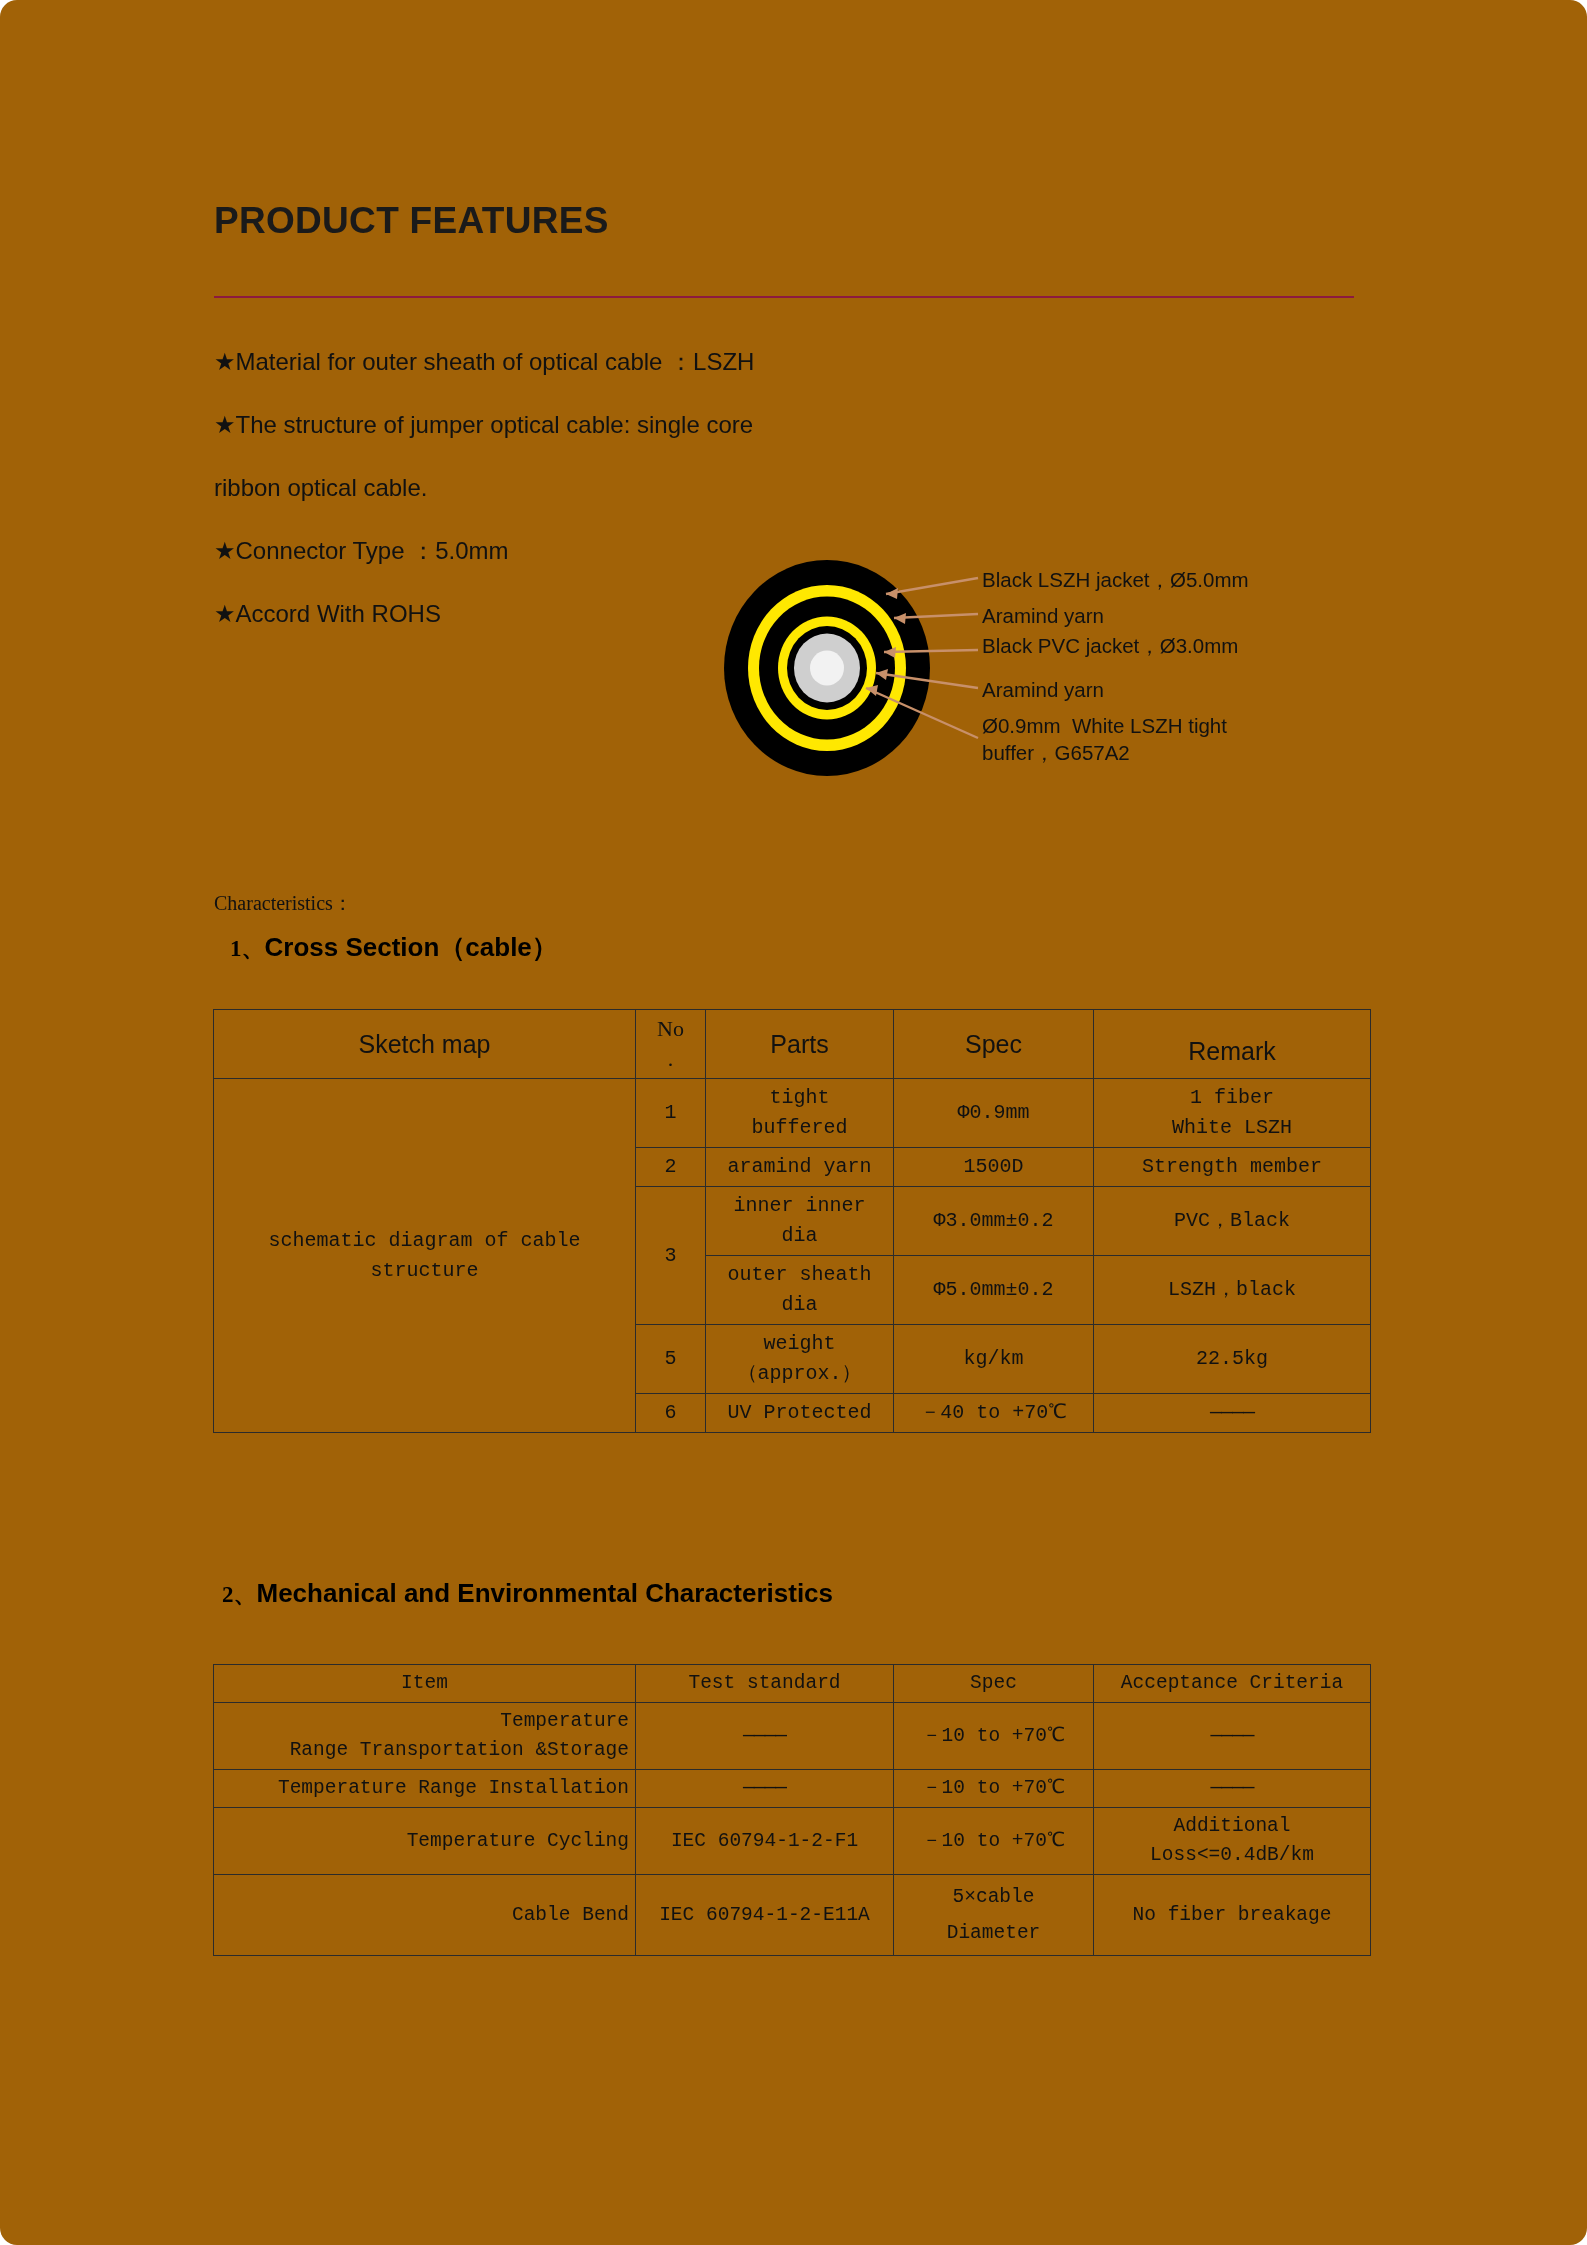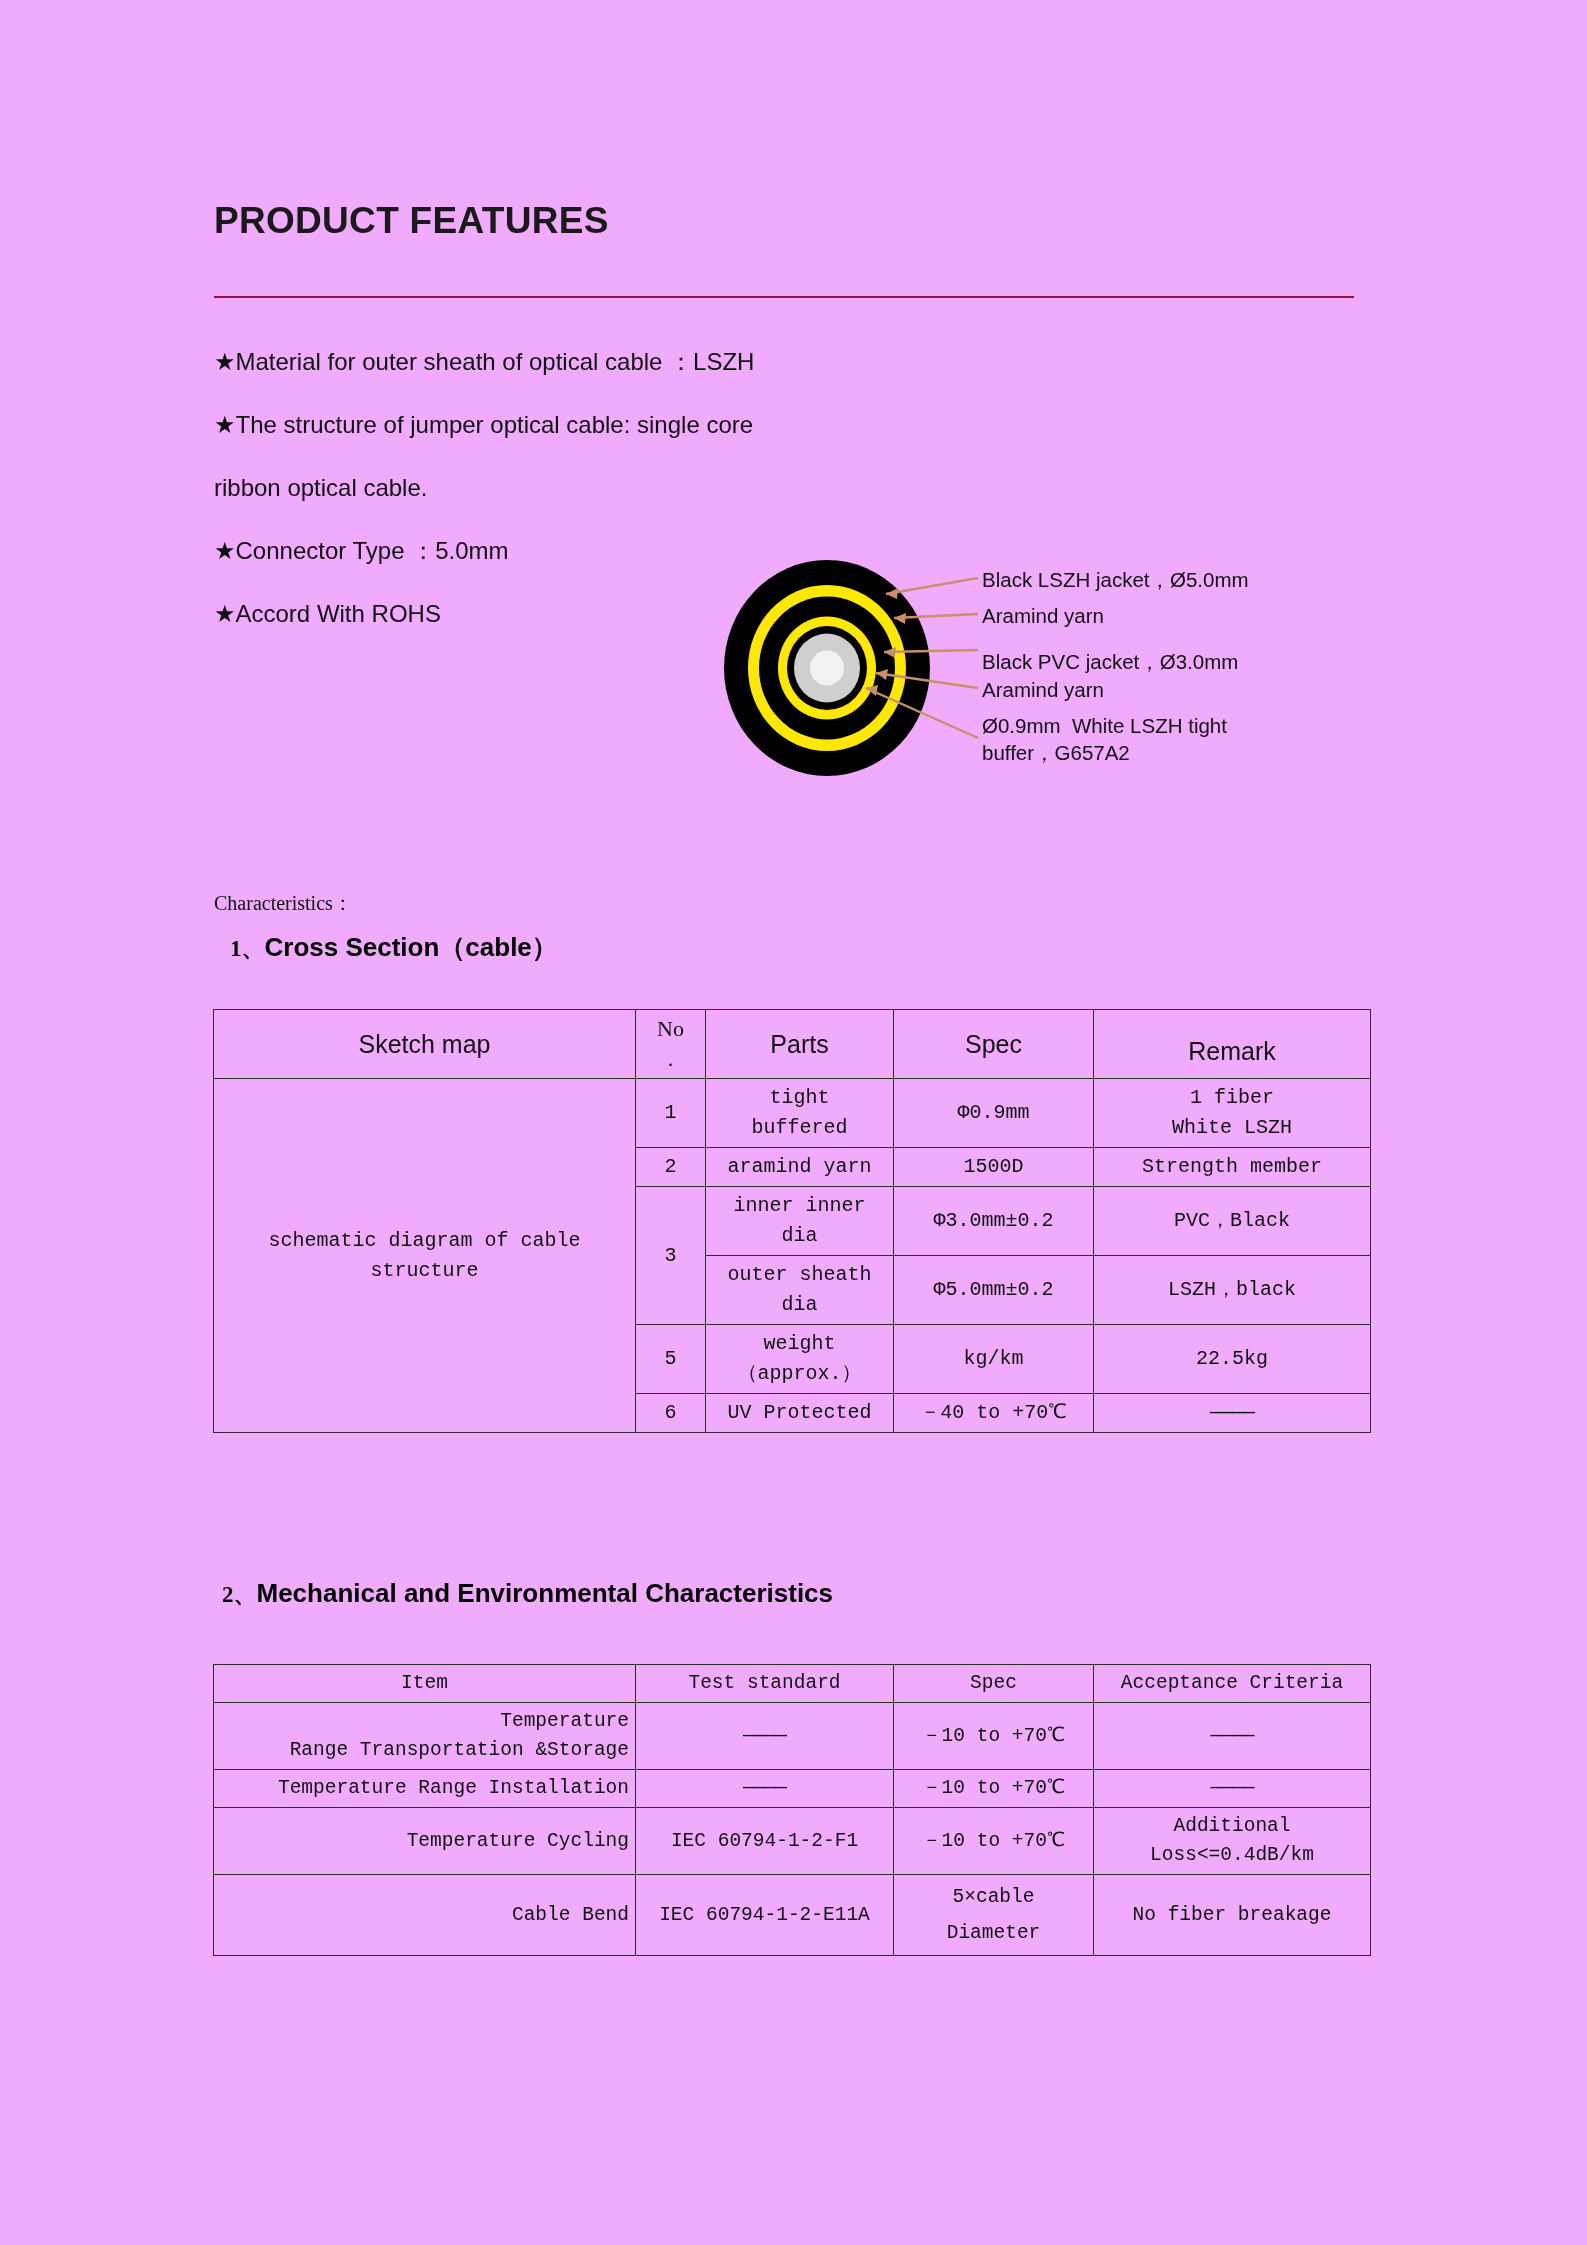--- a/index.html
+++ b/index.html
@@ -14,21 +14,22 @@
     font-family: "Liberation Sans", sans-serif;
     color: #000000;
     overflow: hidden;
   }
 
   .page {
     position: absolute;
     left: 0; top: 0;
     width: 1587px;
     height: 2245px;
-    background: #f0abfc;
+    background: #a16207;
+    border-radius: 17px;
   }
 
   
   .title {
     position: absolute;
     left: 214px;
     top: 200px;
     font-size: 37px;
     font-weight: bold;
     letter-spacing: 0.3px;
@@ -101,21 +102,21 @@
   .cable-label {
     font-size: 20.5px;
     line-height: 27px;
     color: #111;
     font-family: "Liberation Sans", sans-serif;
     white-space: pre-wrap;
     position: absolute;
   }
   .cl0 { top: 14px; }
   .cl1 { top: 50px; }
-  .cl2 { top: 96px; }
+  .cl2 { top: 80px; }
   .cl3 { top: 124px; }
   .cl4 { top: 160px; }
 
   
   .charac-label {
     position: absolute;
     left: 214px;
     top: 890px;
     font-size: 20px;
     font-family: "Liberation Serif", serif;

